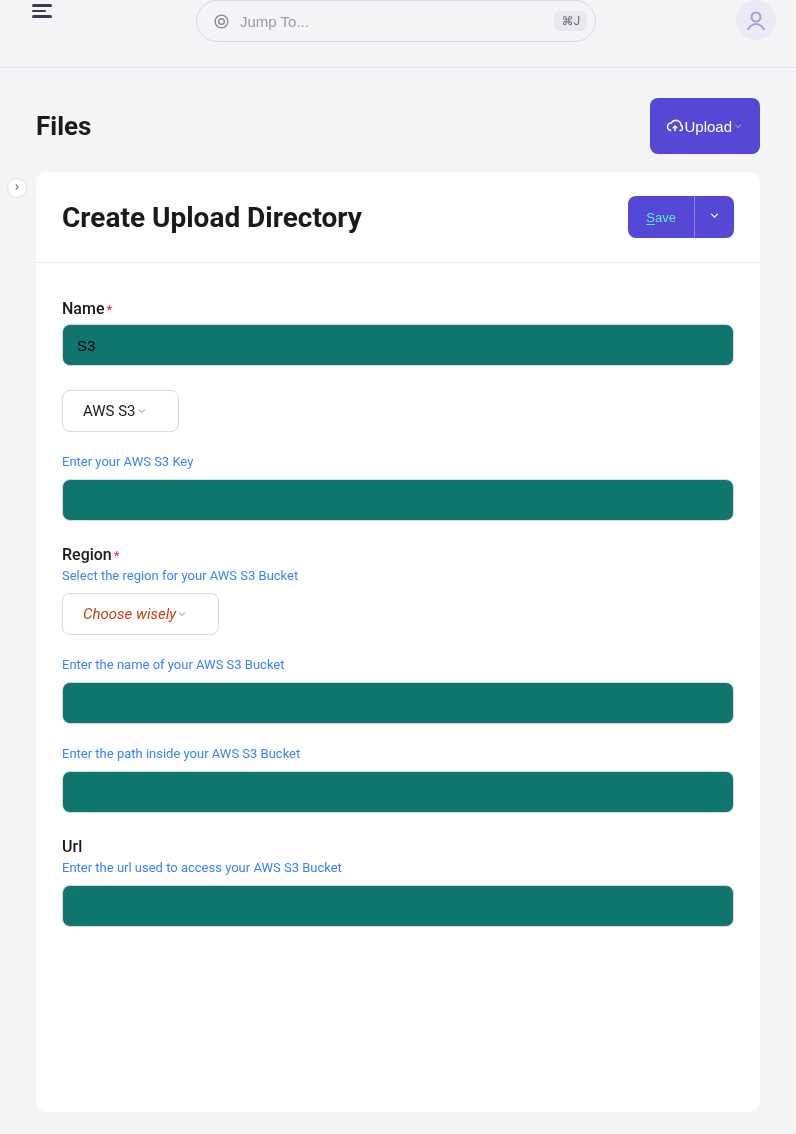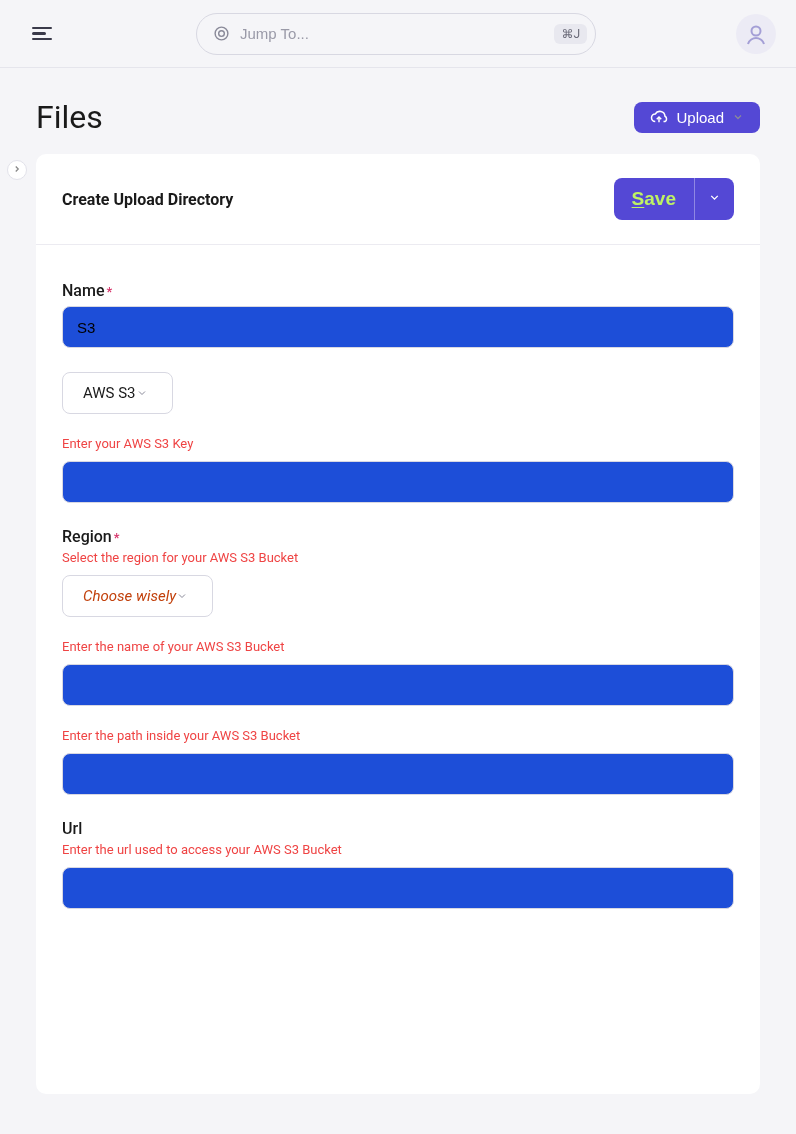--- a/index.html
+++ b/index.html
@@ -10,21 +10,20 @@
     body {
       font-family: -apple-system, BlinkMacSystemFont, "Segoe UI", Roboto, Helvetica, Arial, sans-serif;
       background: #f5f5f8;
       color: #1a1a1a;
       width: 796px;
       min-height: 1134px;
     }
     .topbar {
       height: 68px;
       display: flex;
-      align-items: center;
       padding: 0 20px 0 28px;
       border-bottom: 1px solid #e5e5ec;
       gap: 12px;
     }
     .menu-toggle {
       display: flex;
       flex-direction: column;
       gap: 3px;
       cursor: pointer;
       padding: 4px;
@@ -85,35 +84,35 @@
       justify-content: center;
       color: #a49fd6;
     }
     .page-header {
       padding: 30px 36px 18px 36px;
       display: flex;
       align-items: center;
       justify-content: space-between;
     }
     .page-title {
-      font-size: 32px;
-      font-weight: 400;
+      font-size: 26px;
+      font-weight: 700;
       color: #1a1a1a;
     }
     .btn-primary {
       background: #5448d5;
       color: #fff;
       border: none;
       border-radius: 8px;
-      height: 31px;
+      height: 56px;
       padding: 0 16px;
       font-size: 15px;
       display: inline-flex;
       align-items: center;
-      gap: 8px;
+      gap: 0;
       cursor: pointer;
     }
     .btn-primary svg { display: block; }
     .content-wrap {
       position: relative;
       padding: 0 36px;
     }
     .collapse-handle {
       position: absolute;
       left: 7px;
@@ -137,38 +136,37 @@
       min-height: 940px;
     }
     .card-header {
       padding: 24px 26px;
       display: flex;
       align-items: center;
       justify-content: space-between;
       border-bottom: 1px solid #ecebf1;
     }
     .card-title {
-      font-size: 16px;
+      font-size: 28px;
       font-weight: 700;
     }
     .save-group {
       display: flex;
       align-items: stretch;
       height: 42px;
     }
     .save-btn {
       background: #5448d5;
-      color: #bef264;
+      color: #5eead4;
       border: none;
       border-top-left-radius: 8px;
       border-bottom-left-radius: 8px;
       padding: 0 18px;
-      font-size: 19px;
-      cursor: pointer;
-      font-weight: bold;
+      font-size: 13px;
+      cursor: pointer;
     }
     .save-btn .u { text-decoration: underline; text-underline-offset: 2px; }
     .save-more {
       background: #5448d5;
       color: #fff;
       border: none;
       border-top-right-radius: 8px;
       border-bottom-right-radius: 8px;
       border-left: 1px solid rgba(255,255,255,0.35);
       width: 40px;
@@ -192,41 +190,41 @@
       margin-top: 12px;
     }
     .req {
       color: #d6346a;
       font-weight: 500;
       font-size: 13px;
       margin-left: 2px;
     }
     .field-help {
       font-size: 13px;
-      color: #ef4444;
+      color: #3b82f6;
       margin-bottom: 10px;
       margin-top: -2px;
     }
     .text-input {
       width: 100%;
       height: 42px;
       border: 1px solid #d8d8e2;
       border-radius: 8px;
       padding: 0 14px;
       font-size: 15px;
       outline: none;
-      background: #1d4ed8;
+      background: #0f766e;
     }
     .select {
       display: inline-flex;
       align-items: center;
       height: 42px;
       border: 1px solid #d8d8e2;
       border-radius: 8px;
-      padding: 0 24px 0 20px;
+      padding: 0 30px 0 20px;
       font-size: 15px;
       cursor: pointer;
       background: #fff;
       gap: 0;
     }
     .select.italic { font-style: italic; color: #c2410c; }
     .chev-down {
       display: inline-flex;
       color: #8a8a99;
     }

